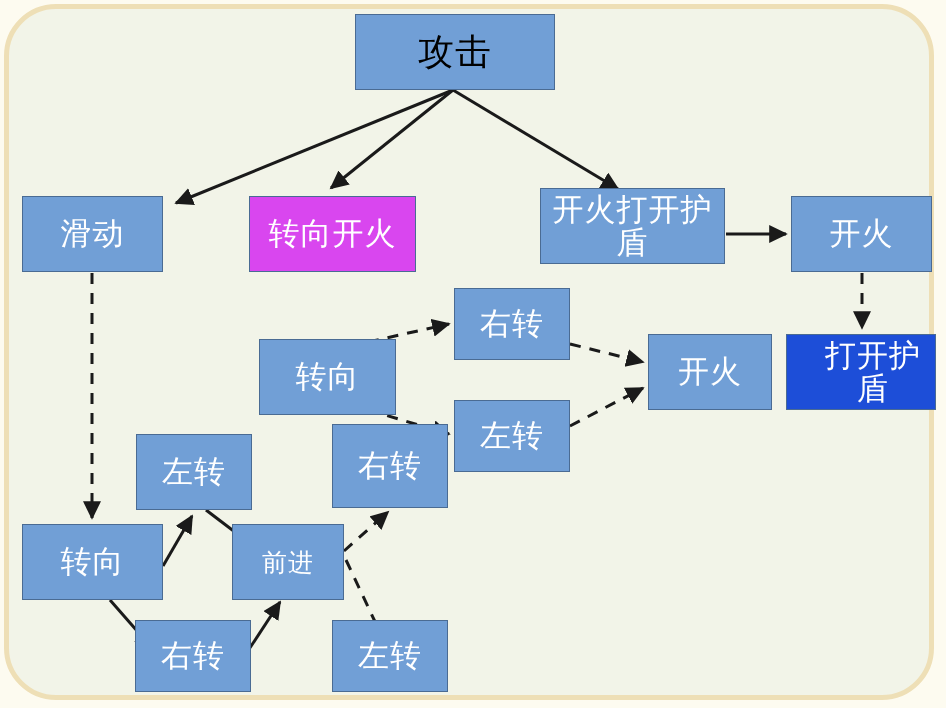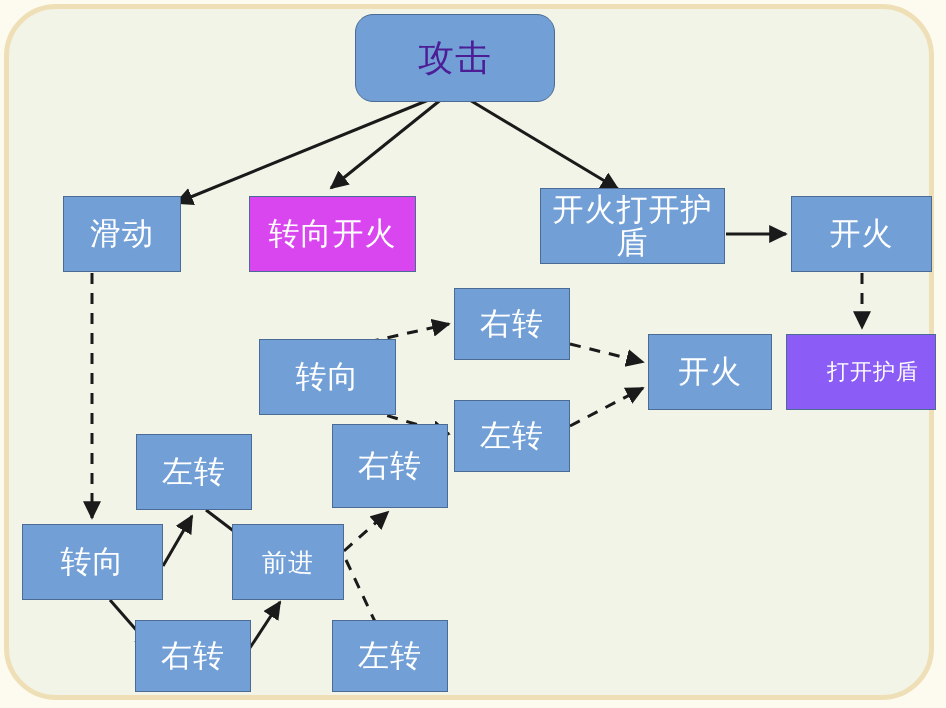--- a/index.html
+++ b/index.html
@@ -81,24 +81,24 @@
         <path d="M 163 566 L 192 516" fill="none" stroke="#1a1a1a" stroke-width="3" marker-end="url(#arrowhead)"></path>
         <path d="M 206 510 L 252 545" fill="none" stroke="#1a1a1a" stroke-width="3" marker-end="url(#arrowhead)"></path>
         <path d="M 110 600 L 152 648" fill="none" stroke="#1a1a1a" stroke-width="3" marker-end="url(#arrowhead)"></path>
         <path d="M 242 660 L 280 602" fill="none" stroke="#1a1a1a" stroke-width="3" marker-end="url(#arrowhead)"></path>
         <path d="M 344 551 L 388 512" fill="none" stroke="#1a1a1a" stroke-width="3" stroke-dasharray="11 9" marker-end="url(#arrowhead)"></path>
         <path d="M 346 560 L 386 645" fill="none" stroke="#1a1a1a" stroke-width="3" stroke-dasharray="11 9" marker-end="url(#arrowhead)"></path>
       </g>
   </svg>
 
   <div id="node-layer">
-      <div class="node" style="left: 355px; top: 14px; width: 200px; height: 88px; font-size: 36px; background: rgb(113, 159, 214); border-color: rgb(74, 107, 147); color: #4c1d95; border-radius: 18px;">
+      <div class="node" style="left: 355px; top: 14px; width: 200px; height: 76px; font-size: 36px; background: rgb(113, 159, 214); border-color: rgb(74, 107, 147); color: #000000;">
         <span class="node-label">攻击</span>
       </div>
-      <div class="node" style="left: 22px; top: 196px; width: 118px; height: 76px; font-size: 31px; background: rgb(113, 159, 214); border-color: rgb(74, 107, 147); color: rgb(255, 255, 255); margin-left: 41px;">
+      <div class="node" style="left: 22px; top: 196px; width: 141px; height: 76px; font-size: 31px; background: rgb(113, 159, 214); border-color: rgb(74, 107, 147); color: rgb(255, 255, 255);">
         <span class="node-label">滑动</span>
       </div>
       <div class="node" style="left: 249px; top: 196px; width: 167px; height: 76px; font-size: 31px; background: #d946ef; border-color: rgb(74, 107, 147); color: rgb(255, 255, 255);">
         <span class="node-label">转向开火</span>
       </div>
       <div class="node" style="left: 540px; top: 188px; width: 185px; height: 76px; font-size: 31px; background: rgb(113, 159, 214); border-color: rgb(74, 107, 147); color: rgb(255, 255, 255);">
         <span class="node-label">开火打开护盾</span>
       </div>
       <div class="node" style="left: 791px; top: 196px; width: 141px; height: 76px; font-size: 31px; background: rgb(113, 159, 214); border-color: rgb(74, 107, 147); color: rgb(255, 255, 255);">
         <span class="node-label">开火</span>
@@ -108,21 +108,21 @@
       </div>
       <div class="node" style="left: 454px; top: 288px; width: 116px; height: 72px; font-size: 31px; background: rgb(113, 159, 214); border-color: rgb(74, 107, 147); color: rgb(255, 255, 255);">
         <span class="node-label">右转</span>
       </div>
       <div class="node" style="left: 454px; top: 400px; width: 116px; height: 72px; font-size: 31px; background: rgb(113, 159, 214); border-color: rgb(74, 107, 147); color: rgb(255, 255, 255);">
         <span class="node-label">左转</span>
       </div>
       <div class="node" style="left: 648px; top: 334px; width: 124px; height: 76px; font-size: 31px; background: rgb(113, 159, 214); border-color: rgb(74, 107, 147); color: rgb(255, 255, 255);">
         <span class="node-label">开火</span>
       </div>
-      <div class="node" style="left: 786px; top: 334px; width: 150px; height: 76px; font-size: 22px; background: #8b5cf6; border-color: rgb(74, 107, 147); color: rgb(255, 255, 255); padding-left: 24px;">
+      <div class="node" style="left: 786px; top: 334px; width: 150px; height: 76px; font-size: 31px; background: #1d4ed8; border-color: rgb(74, 107, 147); color: rgb(255, 255, 255); padding-left: 24px;">
         <span class="node-label">打开护盾</span>
       </div>
       <div class="node" style="left: 136px; top: 434px; width: 116px; height: 76px; font-size: 31px; background: rgb(113, 159, 214); border-color: rgb(74, 107, 147); color: rgb(255, 255, 255);">
         <span class="node-label">左转</span>
       </div>
       <div class="node" style="left: 332px; top: 424px; width: 116px; height: 84px; font-size: 31px; background: rgb(113, 159, 214); border-color: rgb(74, 107, 147); color: rgb(255, 255, 255);">
         <span class="node-label">右转</span>
       </div>
       <div class="node" style="left: 22px; top: 524px; width: 141px; height: 76px; font-size: 31px; background: rgb(113, 159, 214); border-color: rgb(74, 107, 147); color: rgb(255, 255, 255);">
         <span class="node-label">转向</span>

